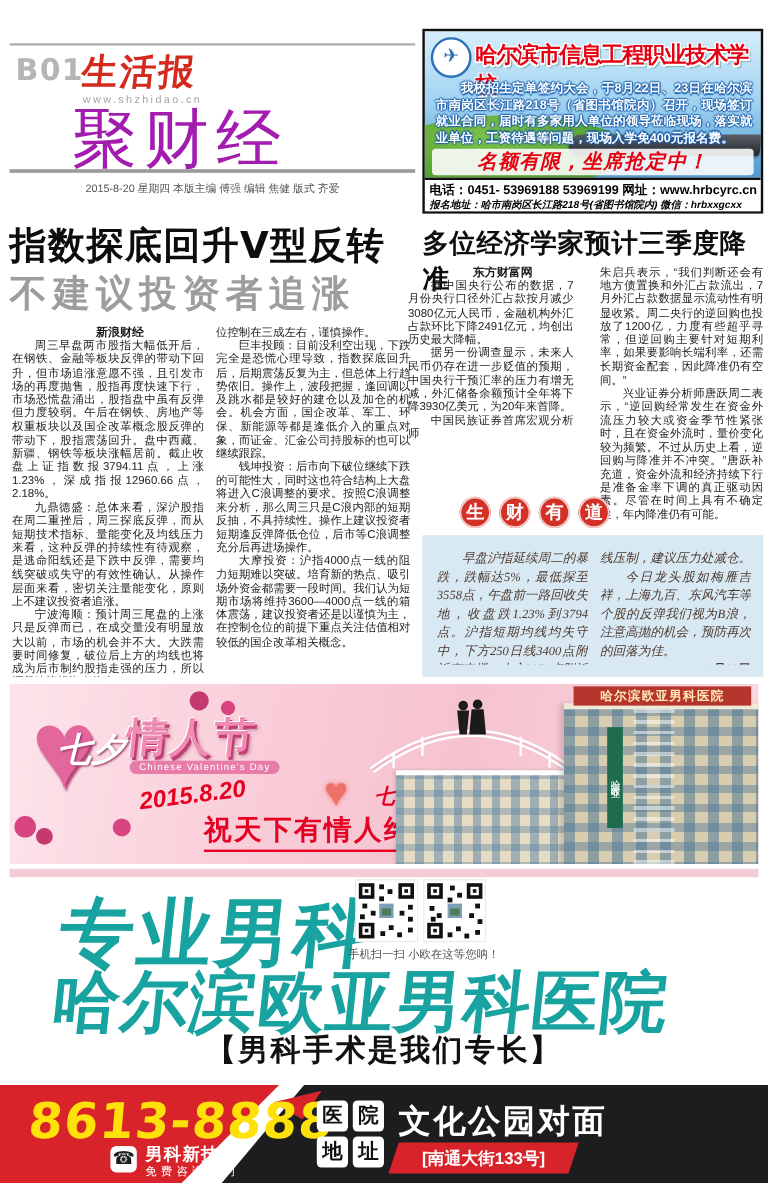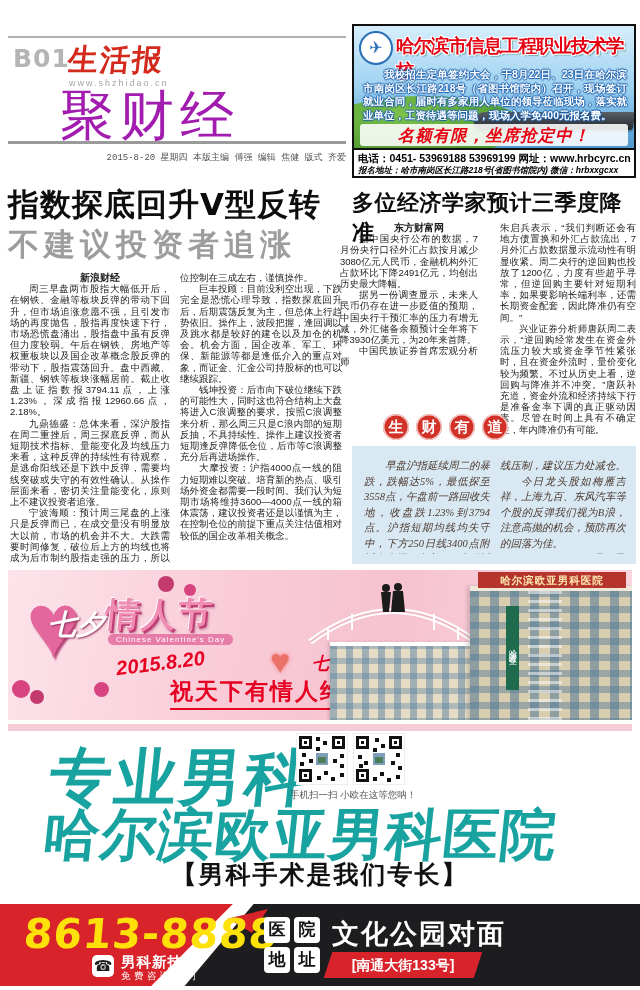--- a/index.html
+++ b/index.html
@@ -6,21 +6,21 @@
   #page{position:relative;width:640px;height:990px;background:#fff;overflow:hidden;
         font-family:"Liberation Sans","DejaVu Sans",sans-serif;color:#222;}
   .abs{position:absolute;}
   .rule{background:#b0b0b0;}
   
   .page-code{font-size:25px;color:#b5b5b5;letter-spacing:1px;font-weight:bold;font-family:"DejaVu Sans",sans-serif;}
   .paper-logo{font-family:"DejaVu Serif","Liberation Serif",serif;font-weight:bold;font-size:30px;color:#d42a1e;
               transform:skewX(-6deg);letter-spacing:2px;}
   .site{font-size:9px;color:#a5a5a5;letter-spacing:2px;}
   .section-title{font-size:54px;font-weight:200;color:#a21caf;letter-spacing:6px;}
-  .dateline{font-size:9px;color:#555;text-align:right;width:338px;font-family:Liberation Mono, monospace;}
+  .dateline{font-size:9px;color:#555;text-align:center;width:338px;}
   
   .school-ad{left:352px;top:24px;width:284px;height:154px;border:2px solid #101010;box-sizing:border-box;
              background:linear-gradient(180deg,#d6eefb 0%,#9fd2f1 40%,#5ea6d9 72%,#3c7cb4 100%);overflow:hidden;}
   .school-grass{left:-30px;top:70px;width:200px;height:60px;border-radius:50%;
                 background:radial-gradient(ellipse at 40% 30%,#7cc24a,#3e8a28);}
   .school-train{left:120px;top:86px;width:160px;height:18px;background:linear-gradient(180deg,#5a5f66,#23272c);
                 border-radius:9px 3px 3px 9px;transform:skewX(-8deg);box-shadow:0 2px 2px rgba(0,0,0,.3);}
   .school-logo{left:5px;top:5px;width:34px;height:34px;border-radius:50%;background:#fff;border:2px solid #2a6fb8;
                box-sizing:border-box;color:#2a6fb8;font-size:16px;text-align:center;line-height:30px;}
   .school-title{left:42px;top:7px;width:240px;font-size:18.5px;font-weight:900;color:#e60012;letter-spacing:-1px;

